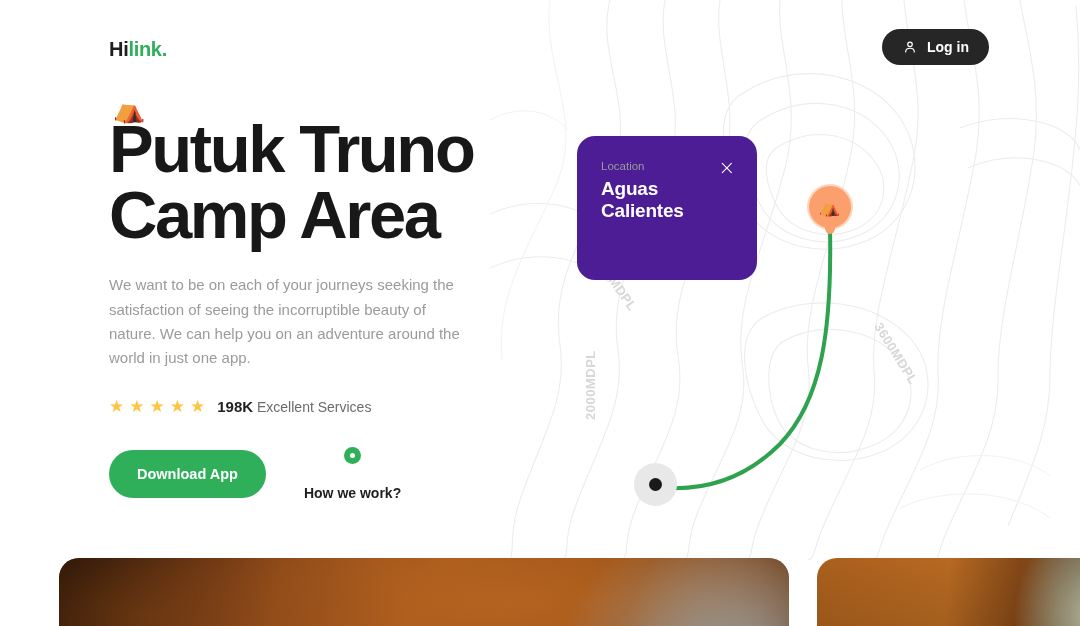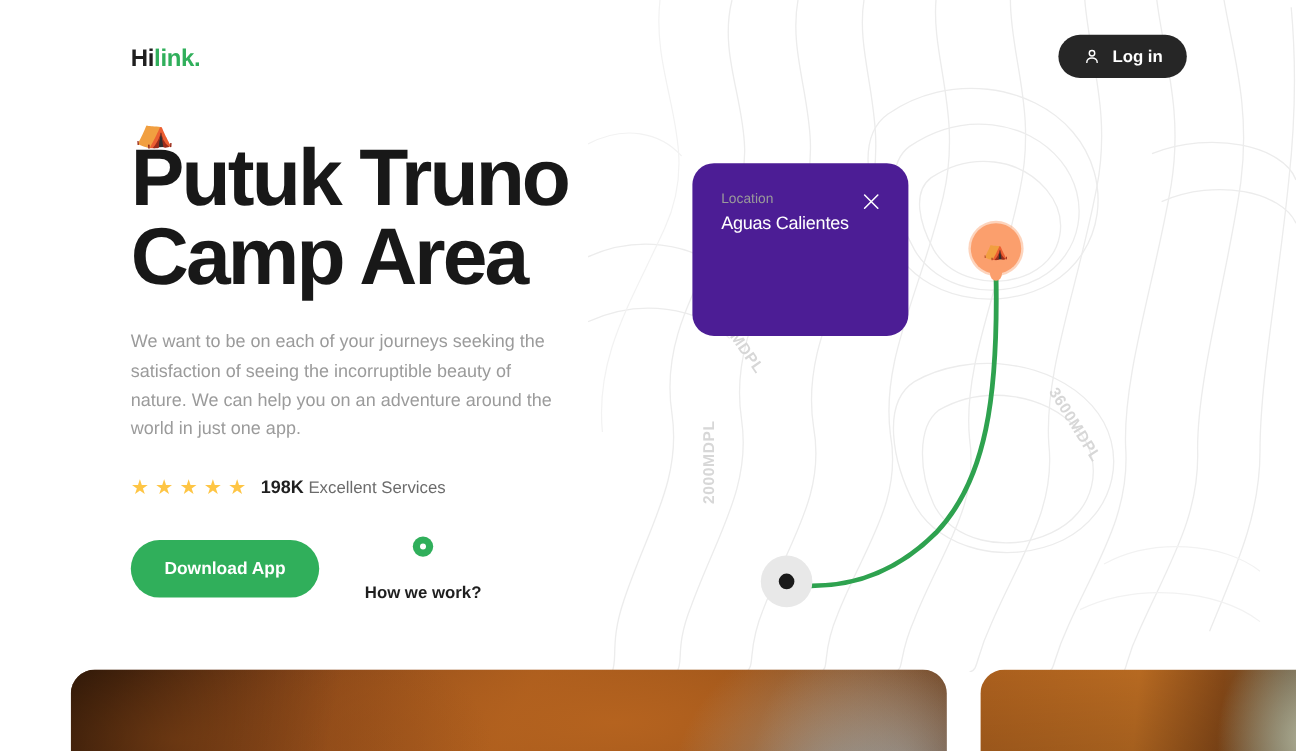--- a/index.html
+++ b/index.html
@@ -99,21 +99,21 @@
 
   
   .map-card {
     position: absolute; left: 577px; top: 124px;
     width: 180px; height: 144px;
     background: #4c1d95; border-radius: 18px;
     padding: 24px 24px 0 24px; z-index: 25; margin-top: 12px;
   }
   .mc-row1 { display: flex; justify-content: space-between; align-items: flex-start; }
   .mc-label { color: #9a9a9a; font-size: 11.5px; line-height: 1.2; }
-  .mc-value { color: #fff; font-size: 15px; font-weight: 400; margin-top: 4px; letter-spacing: -0.2px; }
+  .mc-value { color: #fff; font-size: 19px; font-weight: 700; margin-top: 4px; letter-spacing: -0.2px; }
   .mc-close { cursor: pointer; width: 14px; height: 14px; position: relative; top: 1px; }
   .mc-stats { display: flex; gap: 23px; margin-top: 24px; }
 
   
   .pin {
     position: absolute; left: 809px; top: 186px; width: 42px; height: 42px;
     background: #fb9f6d; border-radius: 50%;
     display: flex; align-items: center; justify-content: center;
     font-size: 17px; z-index: 15;
     box-shadow: 0 0 0 2px rgba(251,159,109,0.45);

